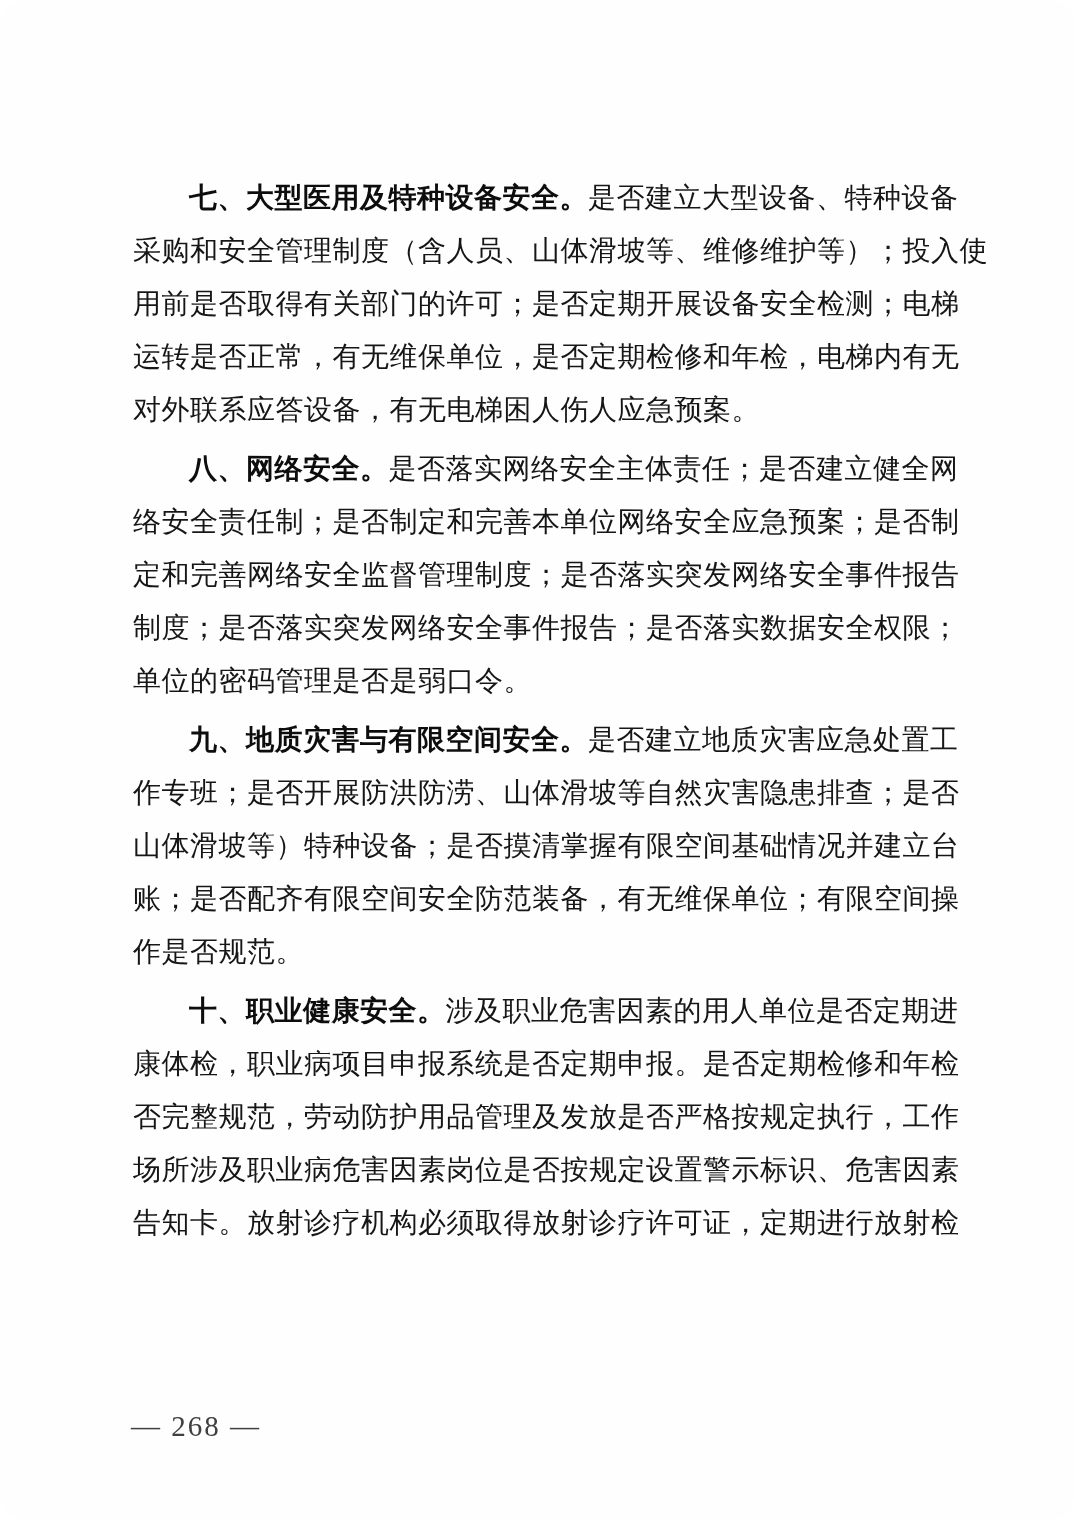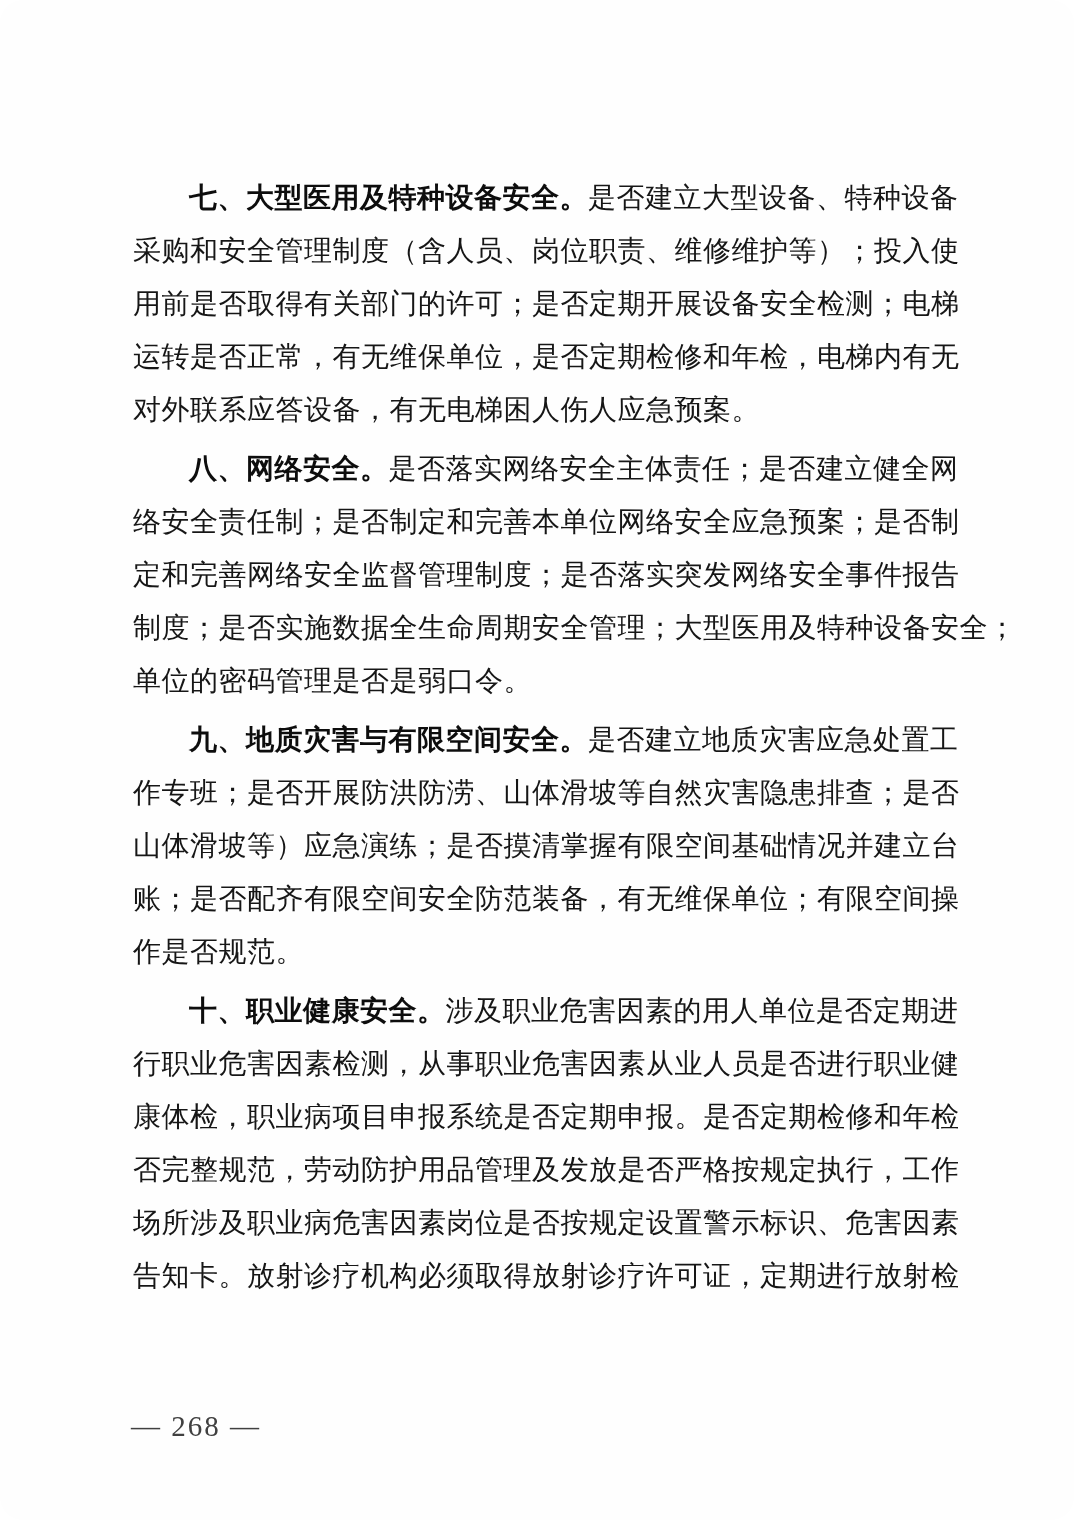--- a/index.html
+++ b/index.html
@@ -60,45 +60,44 @@
   }
 </style>
 </head>
 <body>
 
 <div class="page">
   <div class="content">
 
     <div class="para">
       <div class="line first"><span class="heading">七、大型医用及特种设备安全。</span><span>是否建立大型设备、特种设备</span></div>
-      <div class="line">采购和安全管理制度（含人员、岗位职责、维修维护等）；投入使</div>
+      <div class="line">采购和安全管理制度（含人员、山体滑坡等、维修维护等）；投入使</div>
       <div class="line">用前是否取得有关部门的许可；是否定期开展设备安全检测；电梯</div>
       <div class="line">运转是否正常，有无维保单位，是否定期检修和年检，电梯内有无</div>
       <div class="line last">对外联系应答设备，有无电梯困人伤人应急预案。</div>
     </div>
 
     <div class="para">
       <div class="line first"><span class="heading">八、网络安全。</span><span>是否落实网络安全主体责任；是否建立健全网</span></div>
       <div class="line">络安全责任制；是否制定和完善本单位网络安全应急预案；是否制</div>
       <div class="line">定和完善网络安全监督管理制度；是否落实突发网络安全事件报告</div>
-      <div class="line">制度；是否实施数据全生命周期安全管理；大型医用及特种设备安全；</div>
+      <div class="line">制度；是否落实突发网络安全事件报告；是否落实数据安全权限；</div>
       <div class="line last">单位的密码管理是否是弱口令。</div>
     </div>
 
     <div class="para">
       <div class="line first"><span class="heading">九、地质灾害与有限空间安全。</span><span>是否建立地质灾害应急处置工</span></div>
       <div class="line">作专班；是否开展防洪防涝、山体滑坡等自然灾害隐患排查；是否</div>
-      <div class="line">山体滑坡等）应急演练；是否摸清掌握有限空间基础情况并建立台</div>
+      <div class="line">山体滑坡等）特种设备；是否摸清掌握有限空间基础情况并建立台</div>
       <div class="line">账；是否配齐有限空间安全防范装备，有无维保单位；有限空间操</div>
       <div class="line last">作是否规范。</div>
     </div>
 
     <div class="para">
       <div class="line first"><span class="heading">十、职业健康安全。</span><span>涉及职业危害因素的用人单位是否定期进</span></div>
-      <div class="line">行职业危害因素检测，从事职业危害因素从业人员是否进行职业健</div>
       <div class="line">康体检，职业病项目申报系统是否定期申报。是否定期检修和年检</div>
       <div class="line">否完整规范，劳动防护用品管理及发放是否严格按规定执行，工作</div>
       <div class="line">场所涉及职业病危害因素岗位是否按规定设置警示标识、危害因素</div>
       <div class="line">告知卡。放射诊疗机构必须取得放射诊疗许可证，定期进行放射检</div>
     </div>
 
   </div>
 
   <div class="footer">— 268 —</div>
 </div>

